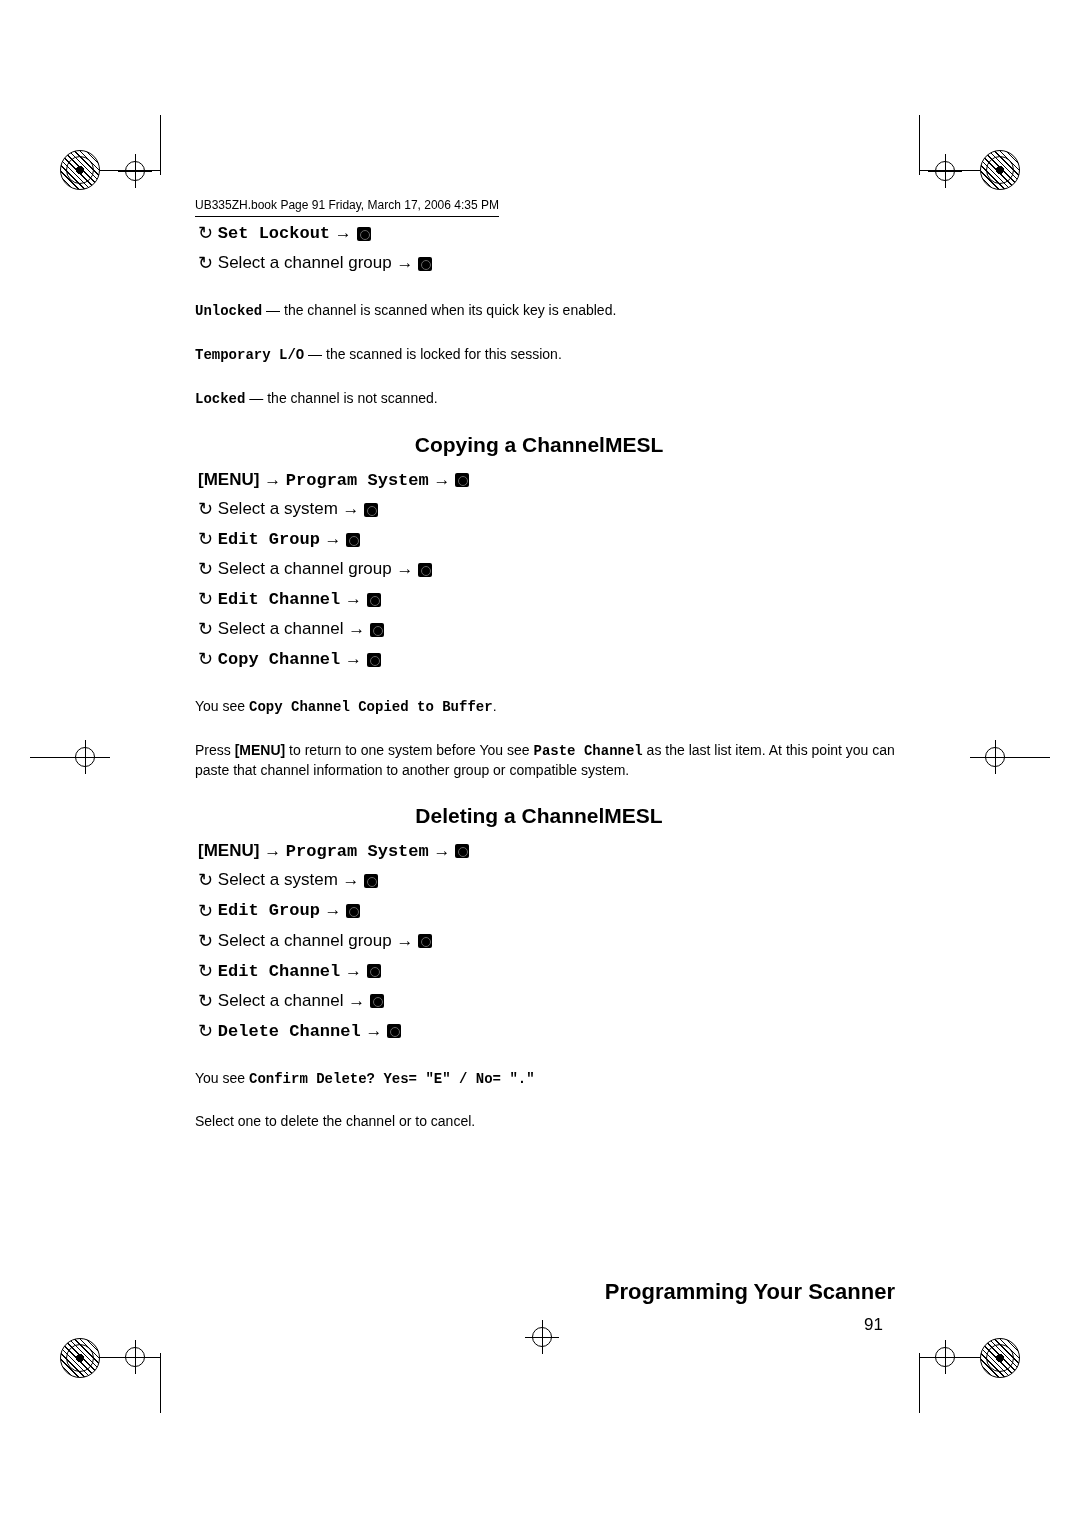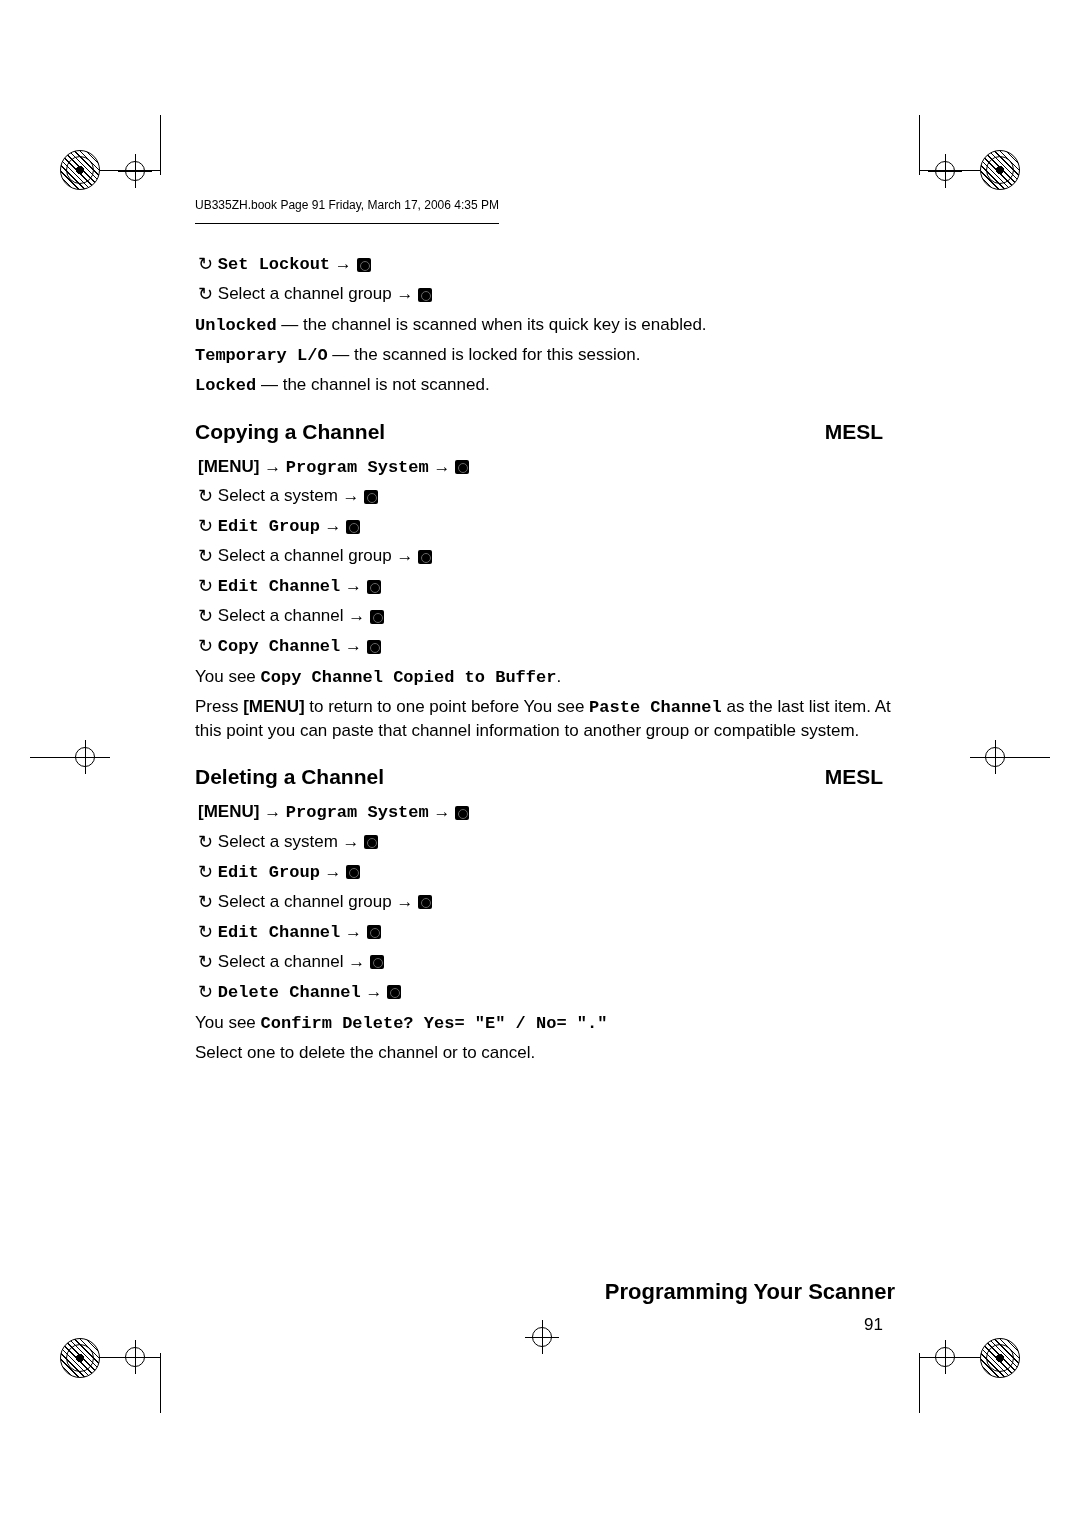--- a/index.html
+++ b/index.html
@@ -1,25 +1,25 @@
 <!DOCTYPE html>
 <html><head>
 <meta charset="utf-8">
 <style>
 body{margin:0;background:#fff;font-family:Arial,Helvetica,sans-serif;color:#000;width:1080px;height:1528px;position:relative}
 .page{position:absolute;left:195px;top:195px;width:700px}
-.hdr{font-size:12px;border-bottom:1px solid #000;padding-bottom:11px;margin-bottom:24px;display:inline-block}
+.hdr{font-size:12px;border-bottom:1px solid #000;padding-bottom:4px;display:inline-block}
 .mono{font-family:"Courier New",monospace;font-weight:bold}
 .rot{display:inline-block;vertical-align:middle;font-size:18px}
 .disc{display:inline-block;width:14px;height:14px;background:#000;border-radius:2px;position:relative;vertical-align:middle}
 .disc::after{content:"";position:absolute;left:3px;top:3px;width:8px;height:8px;border:1px solid #666;border-radius:50%}
 .arr{font-family:Arial}
-p{margin:6px 0;font-size:17px;line-height:1.35}
+p{margin:24px 0;font-size:14px;line-height:1.35}
 .step{margin:3px;font-size:17px;line-height:1.5}
-h2{font-size:21px;font-weight:bold;margin:22px 12px 10px 0;display:flex;justify-content:space-between}
+h2{font-size:21px;font-weight:bold;margin:22px 12px 10px 0;display:flex;justify-content:center}
 .foot-title{position:absolute;right:0;bottom:40px;font-weight:bold;font-size:22px}
 .foot-num{position:absolute;right:12px;bottom:10px;font-size:17px}
 
 
 .reg{position:absolute;width:40px;height:40px}
 .reg .c1{position:absolute;inset:0;border:1px solid #000;border-radius:50%}
 .reg .c2{position:absolute;inset:6px;border:1px solid #000;border-radius:50%;background:radial-gradient(circle,#000 0 4px,transparent 4px)}
 .hatch{background:repeating-linear-gradient(45deg,#000 0 1px,transparent 1px 4px)}
 .cross{position:absolute;width:34px;height:34px}
 .cross::before,.cross::after{content:"";position:absolute;background:#000}
@@ -118,21 +118,21 @@
   </div>
   <div class="step"><span class="rot">↻</span> <span>Select a system</span> <span class="arr">→</span> <span class="disc"></span></div>
   <div class="step"><span class="rot">↻</span> <span class="mono">Edit Group</span> <span class="arr">→</span> <span class="disc"></span></div>
   <div class="step"><span class="rot">↻</span> <span>Select a channel group</span> <span class="arr">→</span> <span class="disc"></span></div>
   <div class="step"><span class="rot">↻</span> <span class="mono">Edit Channel</span> <span class="arr">→</span> <span class="disc"></span></div>
   <div class="step"><span class="rot">↻</span> <span>Select a channel</span> <span class="arr">→</span> <span class="disc"></span></div>
   <div class="step"><span class="rot">↻</span> <span class="mono">Copy Channel</span> <span class="arr">→</span> <span class="disc"></span></div>
 
   <p><span>You see </span><span class="mono">Copy Channel Copied to Buffer</span><span>.</span></p>
 
-  <p><span>Press </span><b>[MENU]</b><span> to return to one point before You see </span><span class="mono">Paste Channel</span><span> as the last list item. At this point you can paste that channel information to another group or compatible system.</span></p>
+  <p><span>Press </span><b>[MENU]</b><span> to return to one system before You see </span><span class="mono">Paste Channel</span><span> as the last list item. At this point you can paste that channel information to another group or compatible system.</span></p>
 
   
   <h2>
     <span>Deleting a Channel</span>
     <span>MESL</span>
   </h2>
 
   <div class="step">
     <b>[MENU]</b>
     <span class="arr">→</span>

